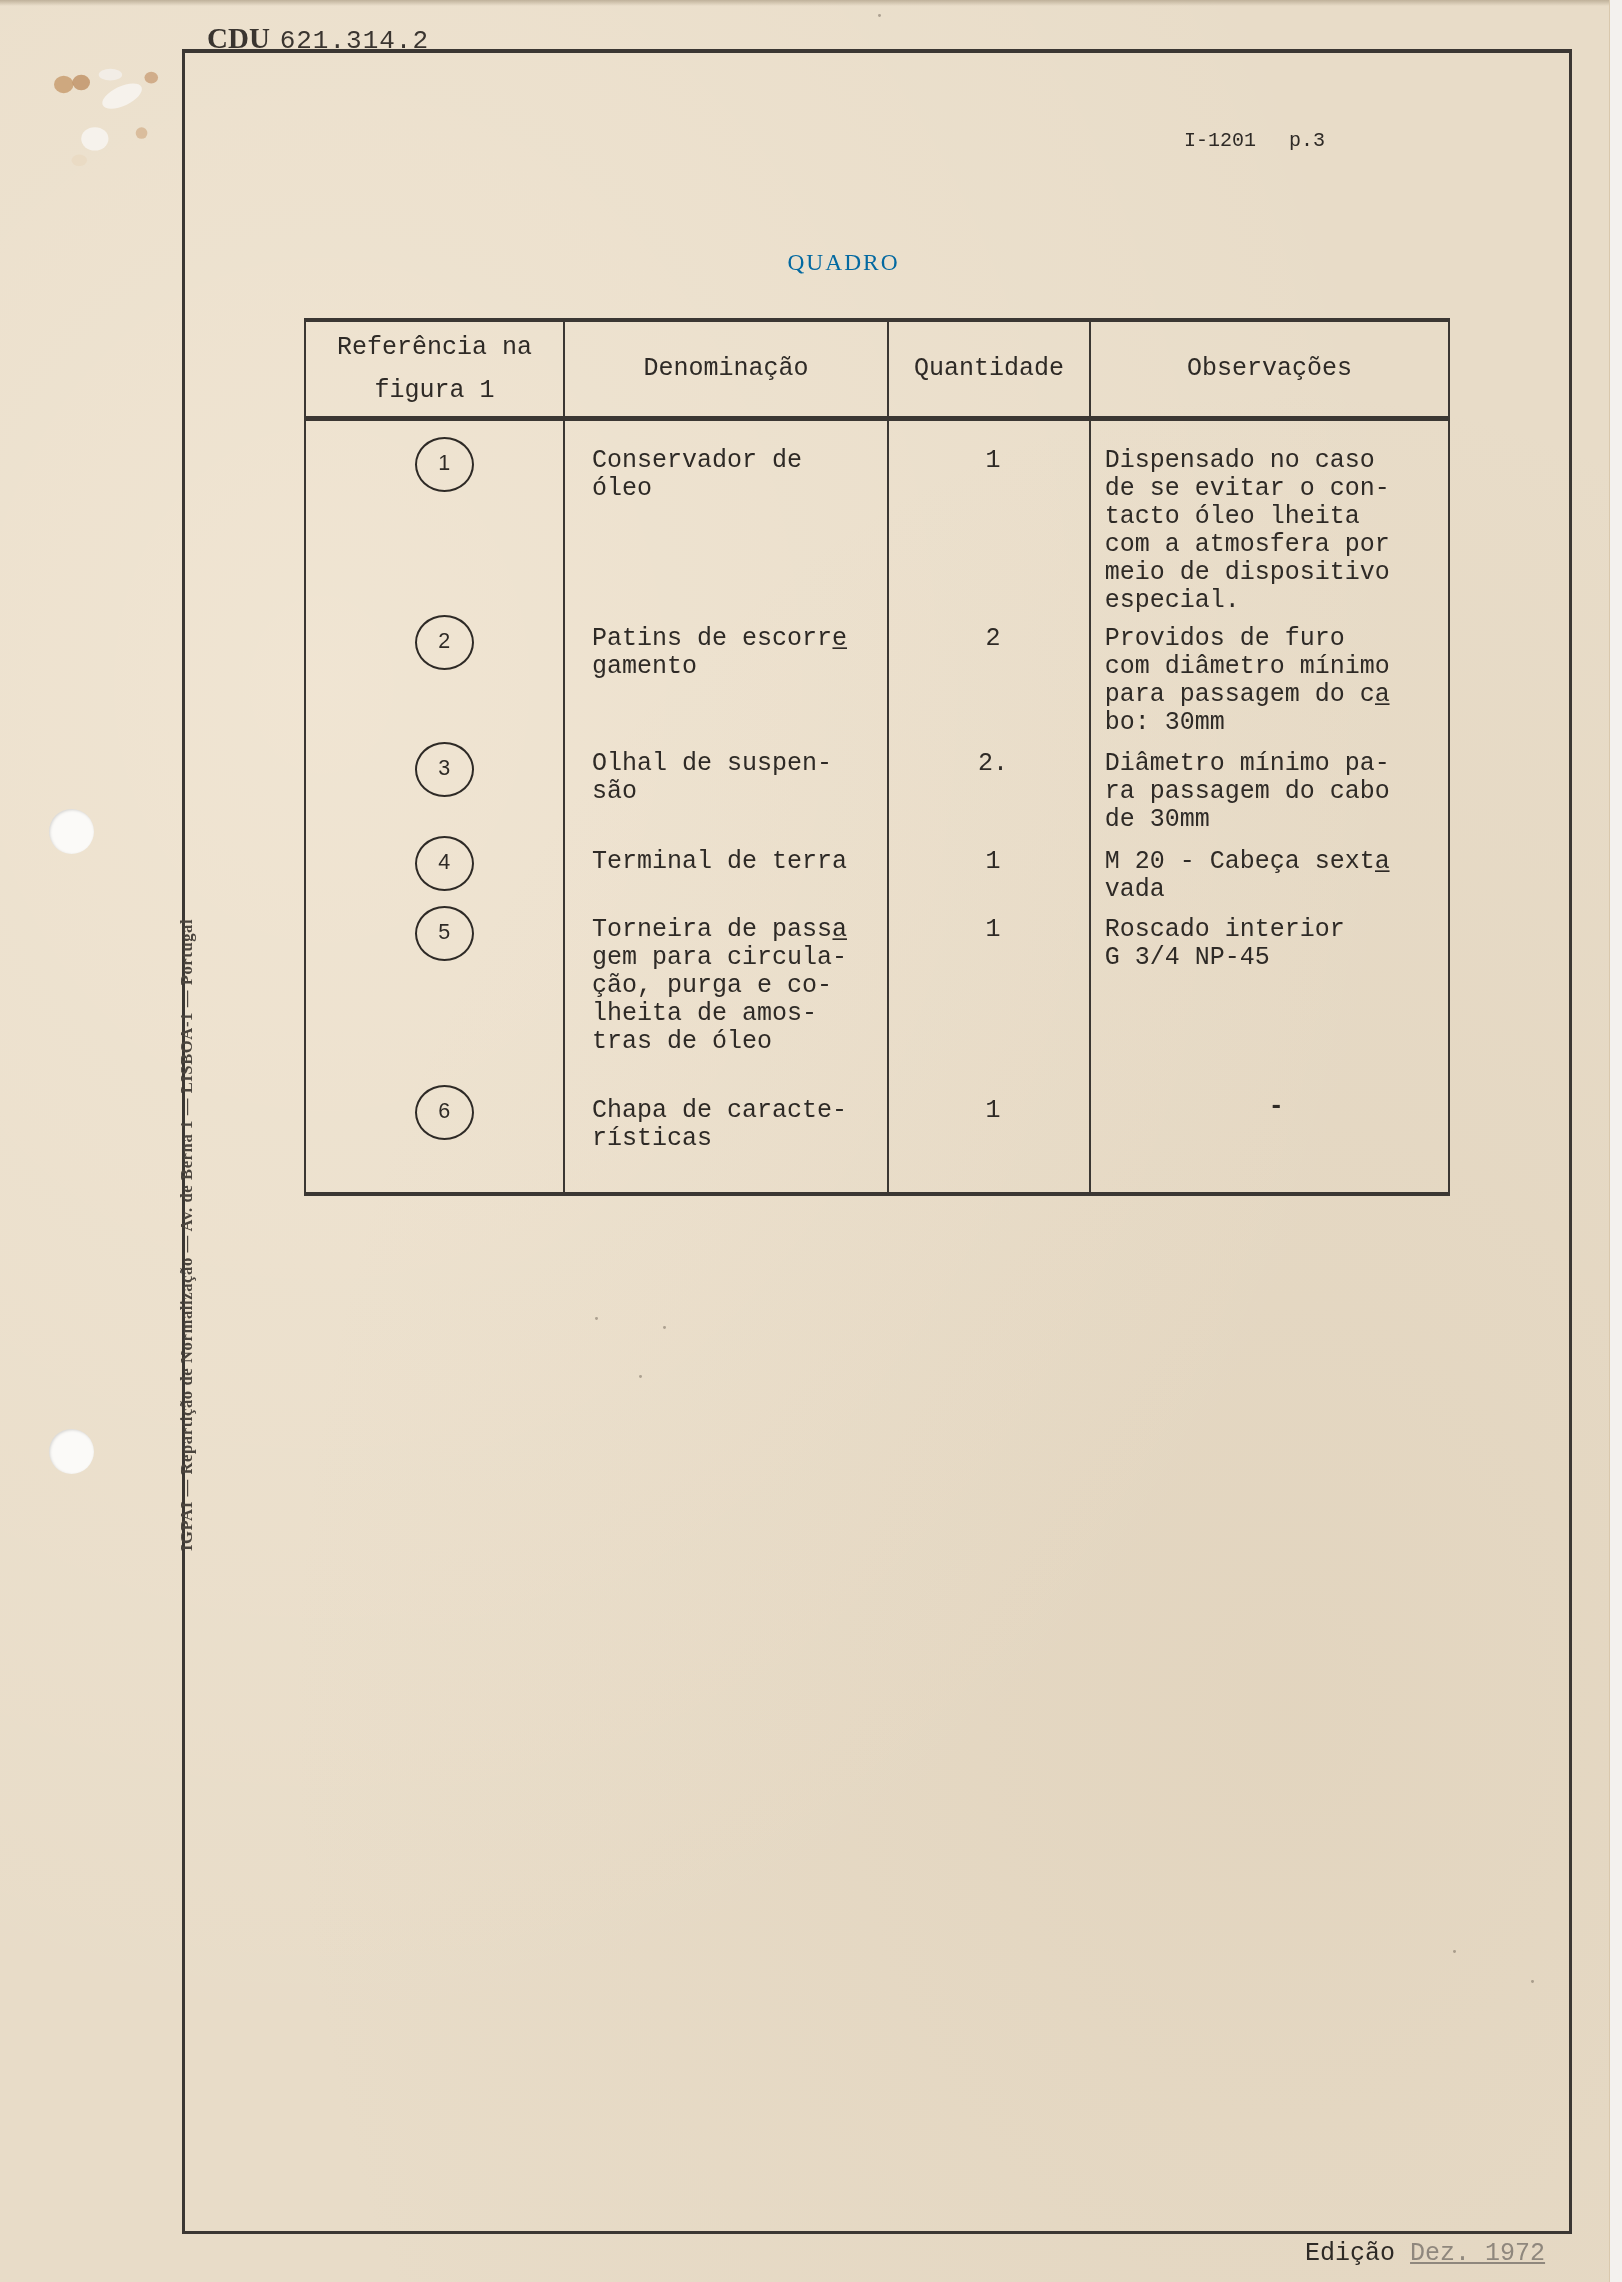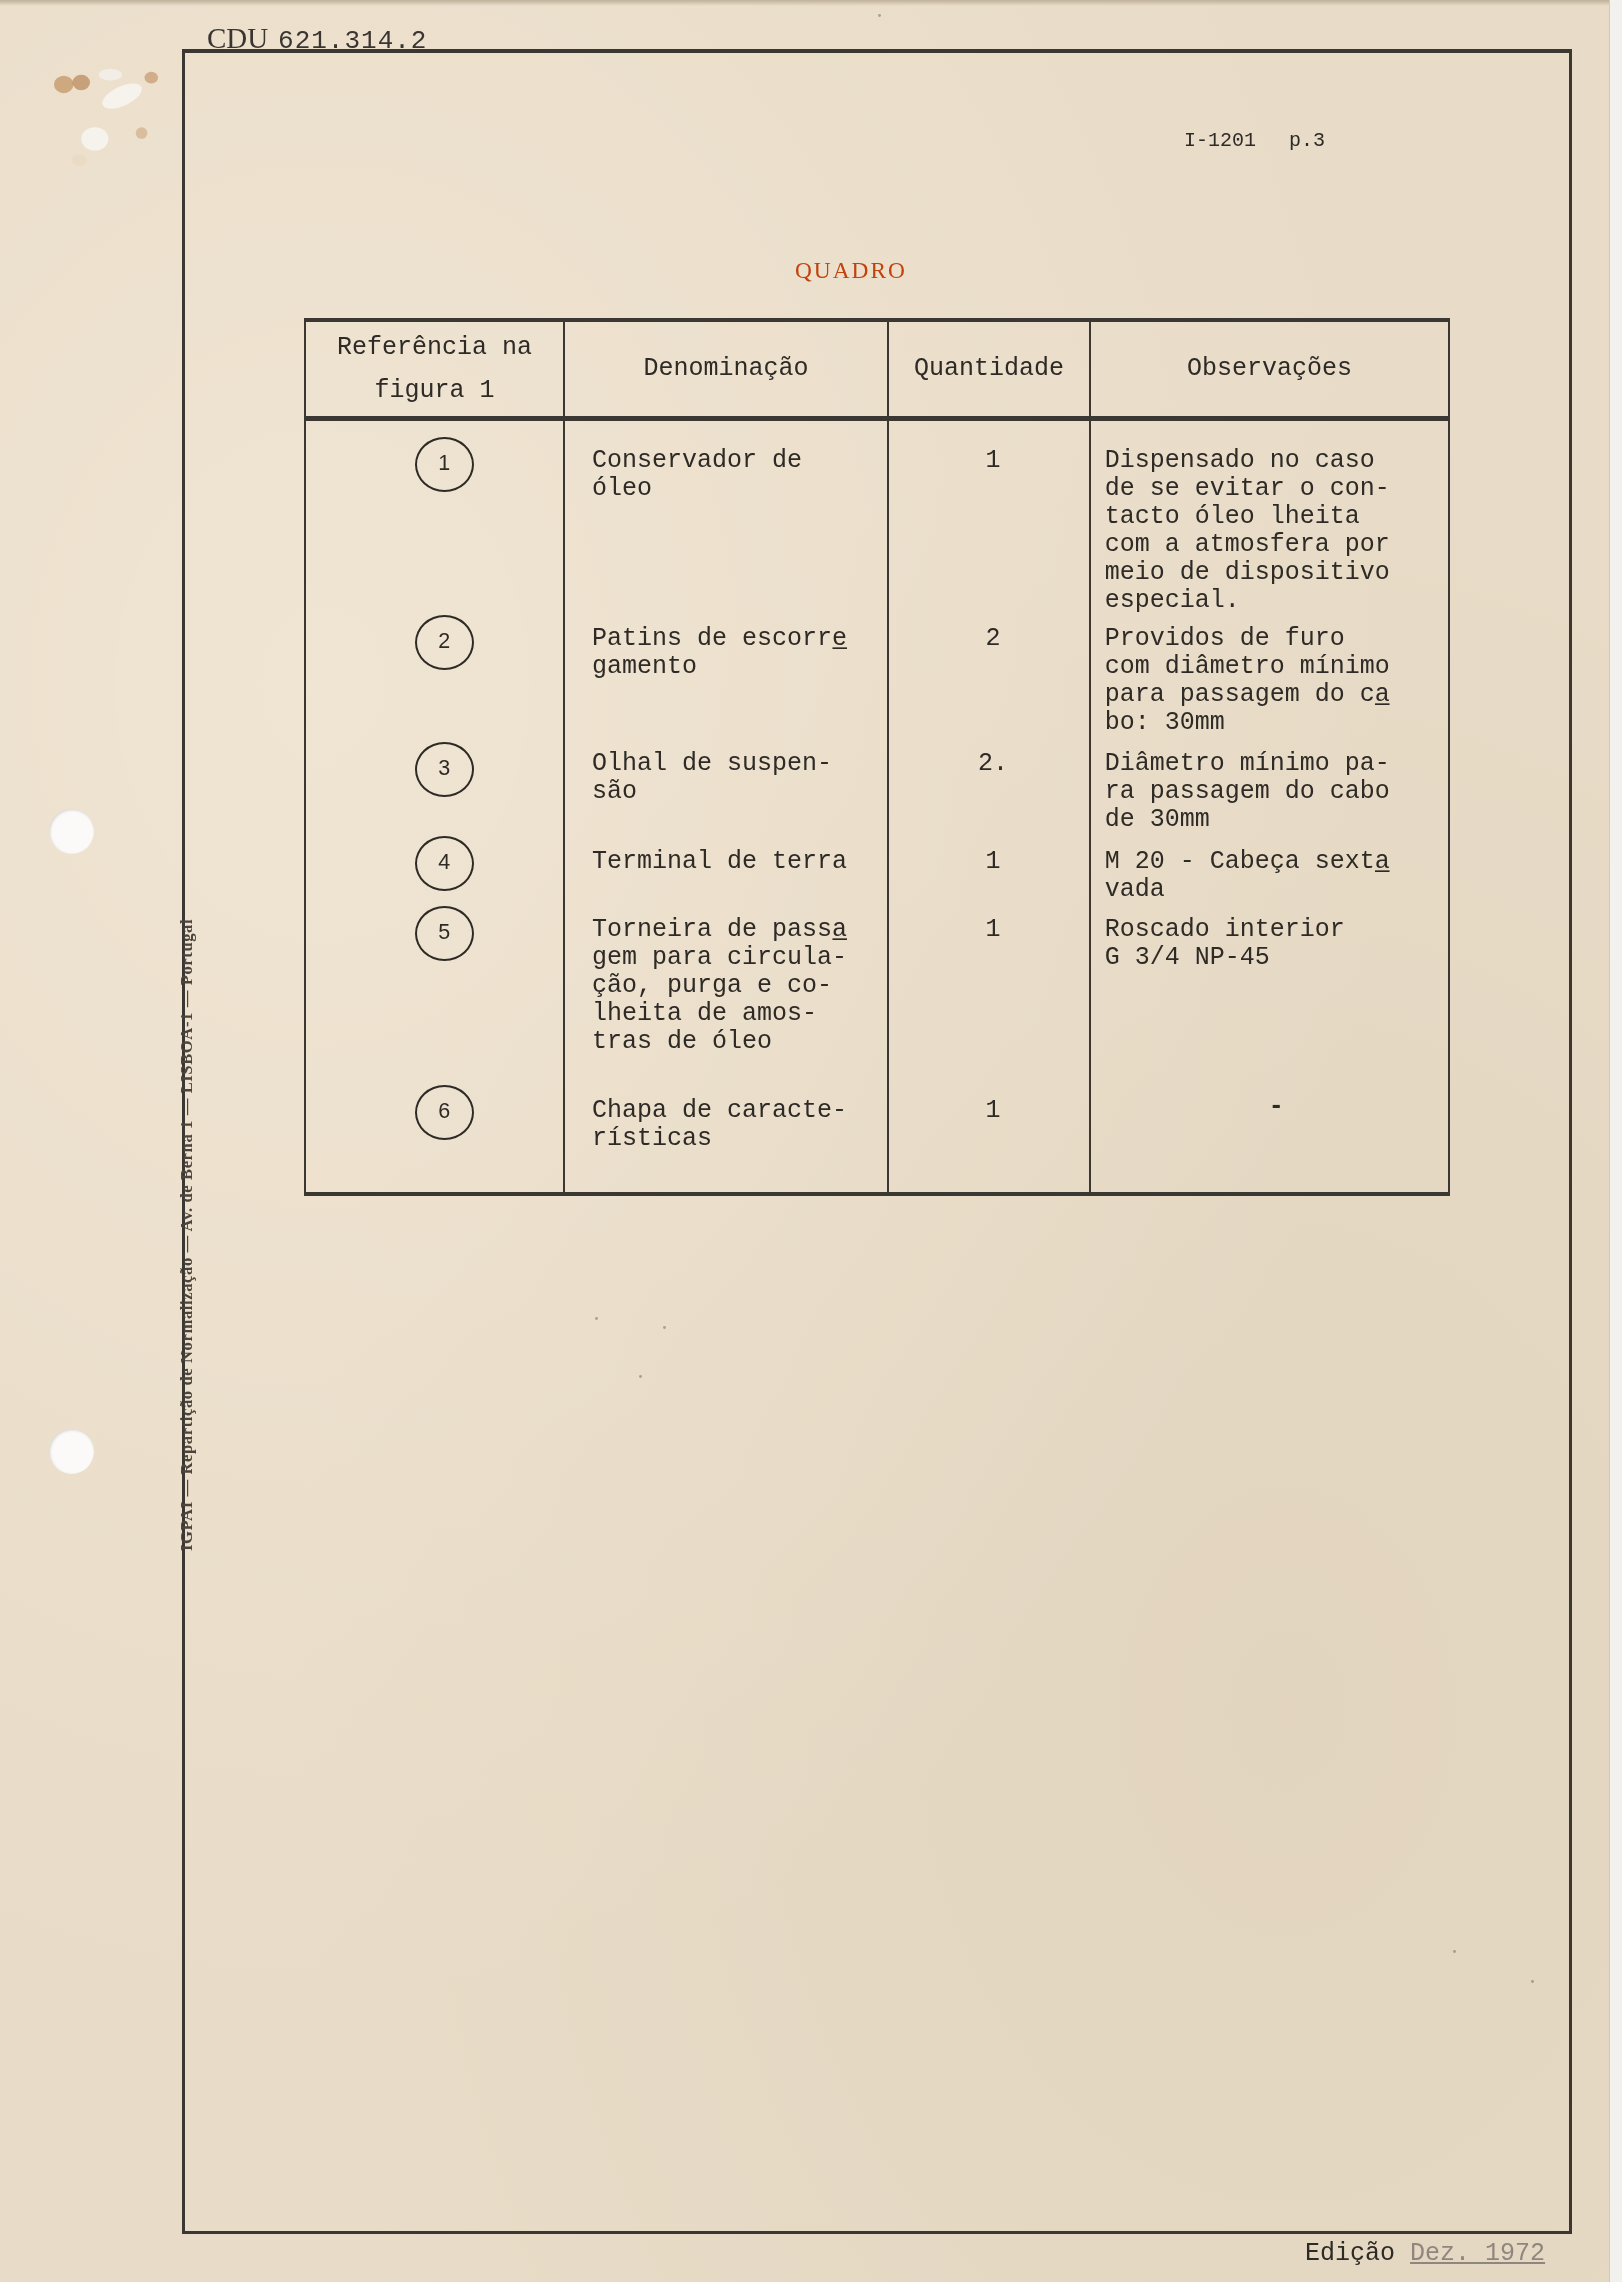--- a/index.html
+++ b/index.html
@@ -53,43 +53,43 @@
     }
     .cdu {
       position: absolute;
       left: 207px; top: 21.5px;
       font-size: 26px;
       letter-spacing: 1px;
       color: #3a3530;
     }
     .cdu .cdu-label {
       font-family: "Liberation Serif", "DejaVu Serif", serif;
-      font-weight: normal;
+      font-weight: bold;
       font-size: 29px;
       letter-spacing: 0;
       margin-right: 9.8px;
     }
     .doc-ref {
       position: absolute;
       left: 1184px; top: 129px;
       font-size: 20px;
       color: #2e2a26;
     }
     .doc-ref .page-no {
       margin-left: 33px;
     }
     .quadro {
       position: absolute;
-      left: 780px; top: 257px;
+      left: 780px; top: 249px;
       width: 127px;
-      text-align: right;
+      text-align: center;
       font-family: "Liberation Serif", "DejaVu Serif", serif;
       font-size: 23.4px;
       letter-spacing: 2px;
-      color: #c2410c;
+      color: #0369a1;
     }
     .side-text {
       position: absolute;
       left: 177px; top: 1551px;
       transform-origin: 0 0;
       transform: rotate(-90deg);
       white-space: nowrap;
       font-family: "Liberation Serif", "DejaVu Serif", serif;
       font-weight: bold;
       font-size: 16.6px;

